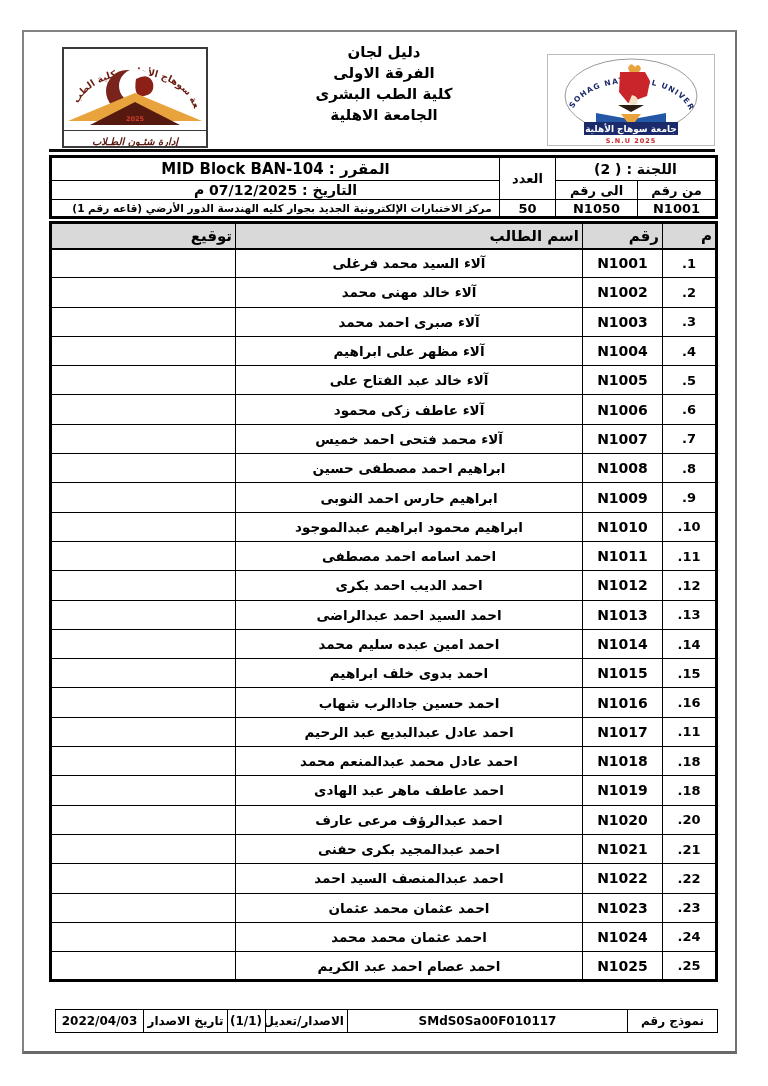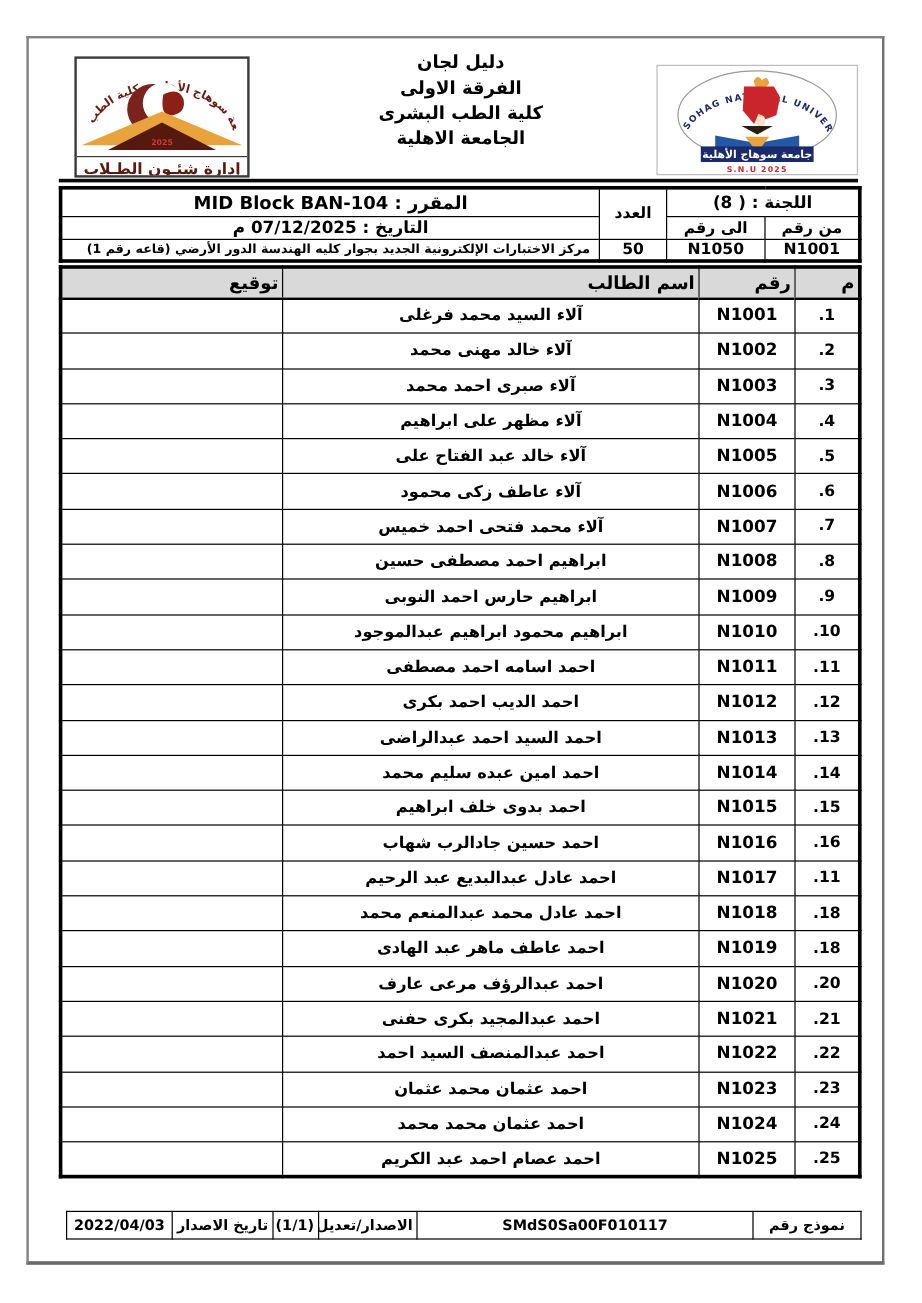--- a/index.html
+++ b/index.html
@@ -15,21 +15,21 @@
     border:2px solid #828282;border-bottom:3px solid #6a6a6a;border-right:2px solid #707070;
     background:#fff;
   }
   
   .logo-box-left{
     left:62px;top:47px;width:146px;height:101px;box-sizing:border-box;
     border:2px solid #3a3a3a;background:#fff;text-align:center;overflow:hidden;
   }
   .logo-left-caption{
     border-top:1.5px solid #3a3a3a;height:21px;line-height:21px;
-    font-weight:bold;font-size:13px;color:#5a1a10;letter-spacing:1px;
+    font-weight:bold;font-size:10px;color:#5a1a10;letter-spacing:1px;font-style:italic;
   }
   .logo-box-right{
     left:547px;top:54px;width:168px;height:92px;box-sizing:border-box;
     border:1px solid #bbb;background:#fff;text-align:center;overflow:hidden;
   }
   .title-block{
     left:248px;top:42px;width:272px;text-align:center;direction:rtl;
     font-weight:bold;font-size:15px;line-height:21px;
   }
   .sep-line{left:49px;top:149px;width:666px;height:3px;background:#0a0a0a;}
@@ -119,21 +119,21 @@
 
 <table class="abs info-table">
   <colgroup>
       <col style="width:79px">
       <col style="width:82px">
       <col style="width:56px">
       <col style="width:449px">
     </colgroup>
   <tbody>
       <tr class="r-committee">
-    <td colspan="2">اللجنة : ( 8)</td>
+    <td colspan="2">اللجنة : ( 2)</td>
     <td rowspan="2" class="cell-count">العدد</td>
     <td class="cell-course">المقرر : MID Block BAN-104</td>
   </tr>
   <tr class="r-range">
     <td>من رقم</td>
     <td>الى رقم</td>
     <td class="cell-date">التاريخ : 07/12/2025 م</td>
   </tr>
   <tr class="r-values">
     <td>N1001</td>

